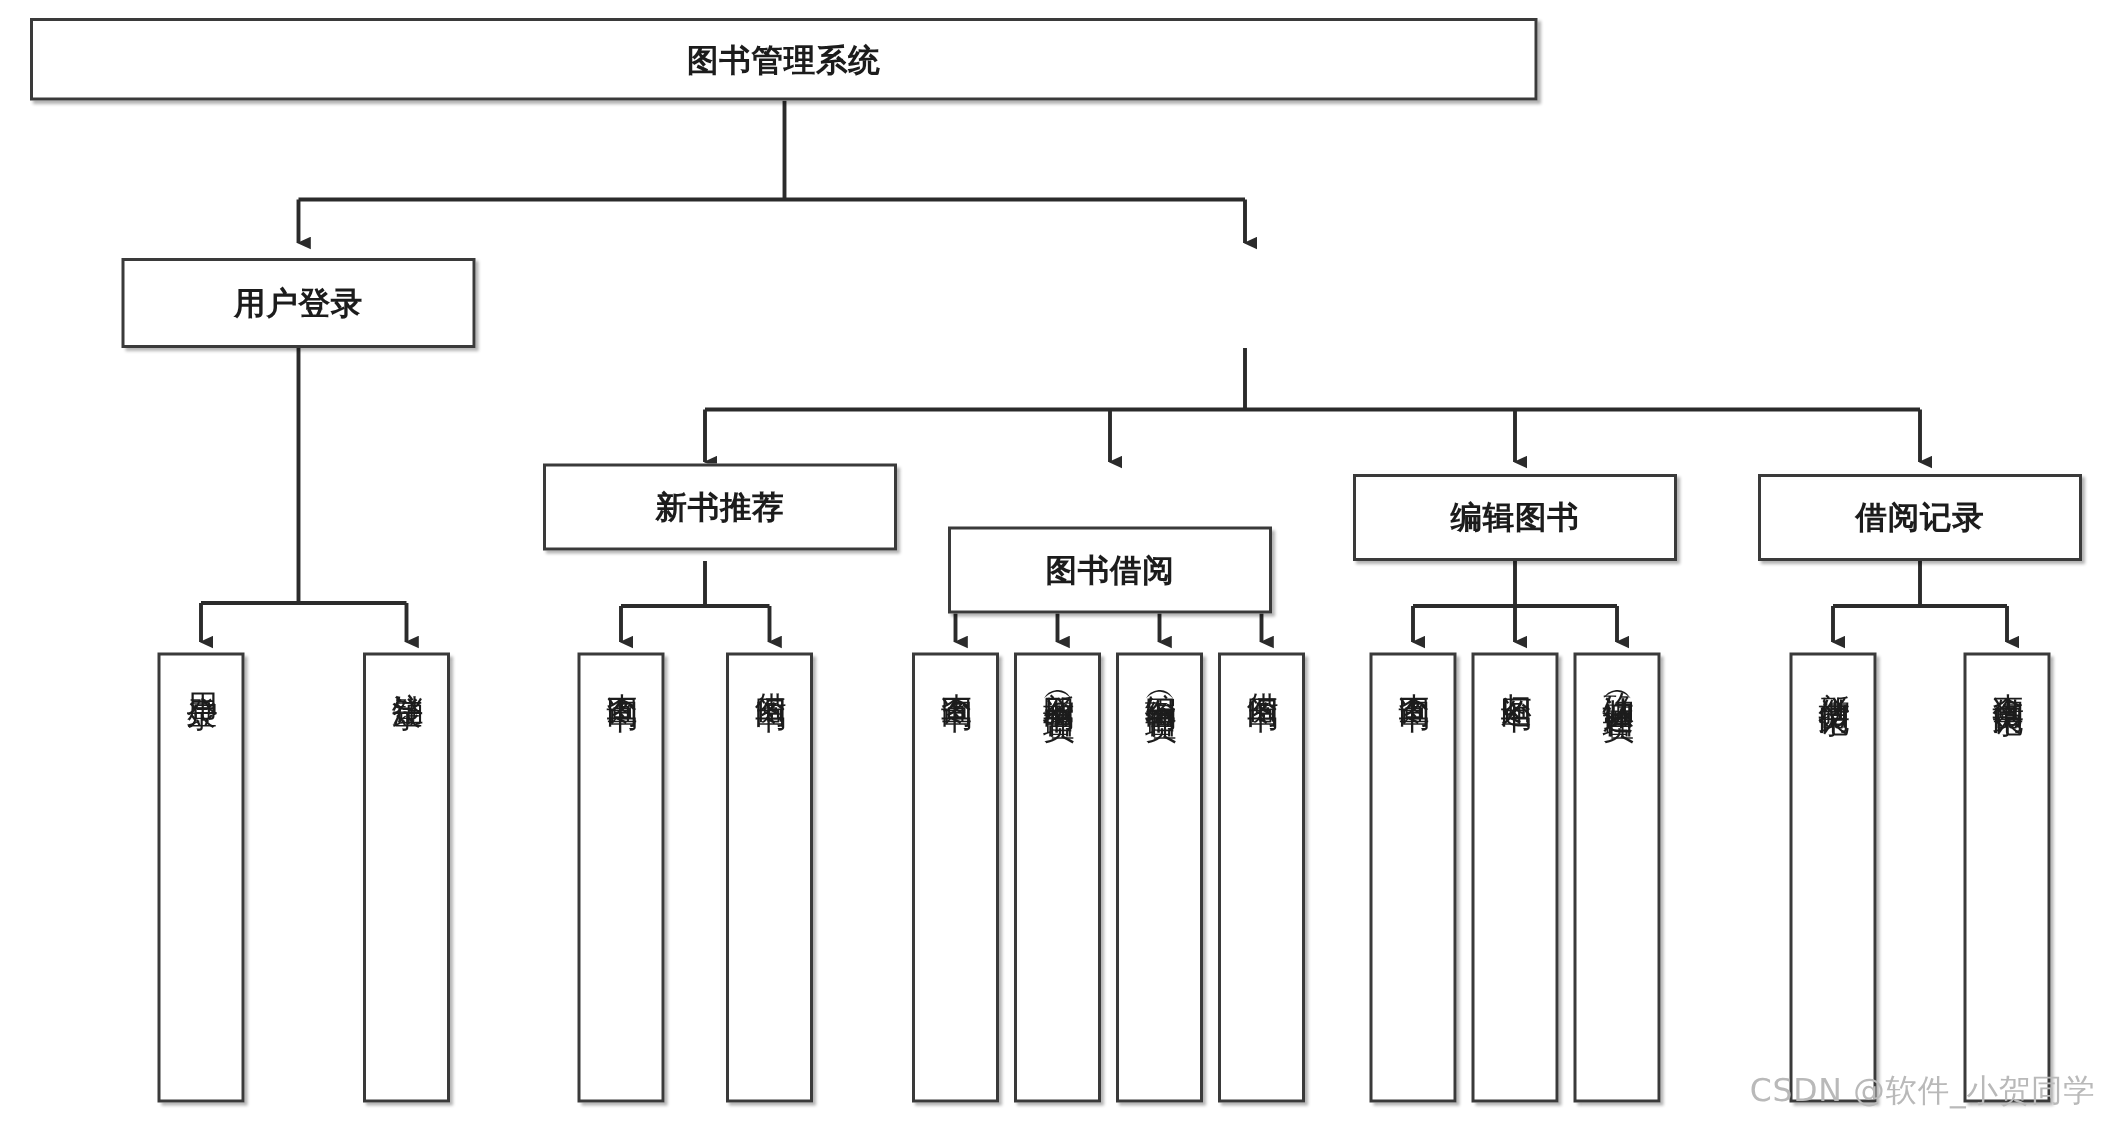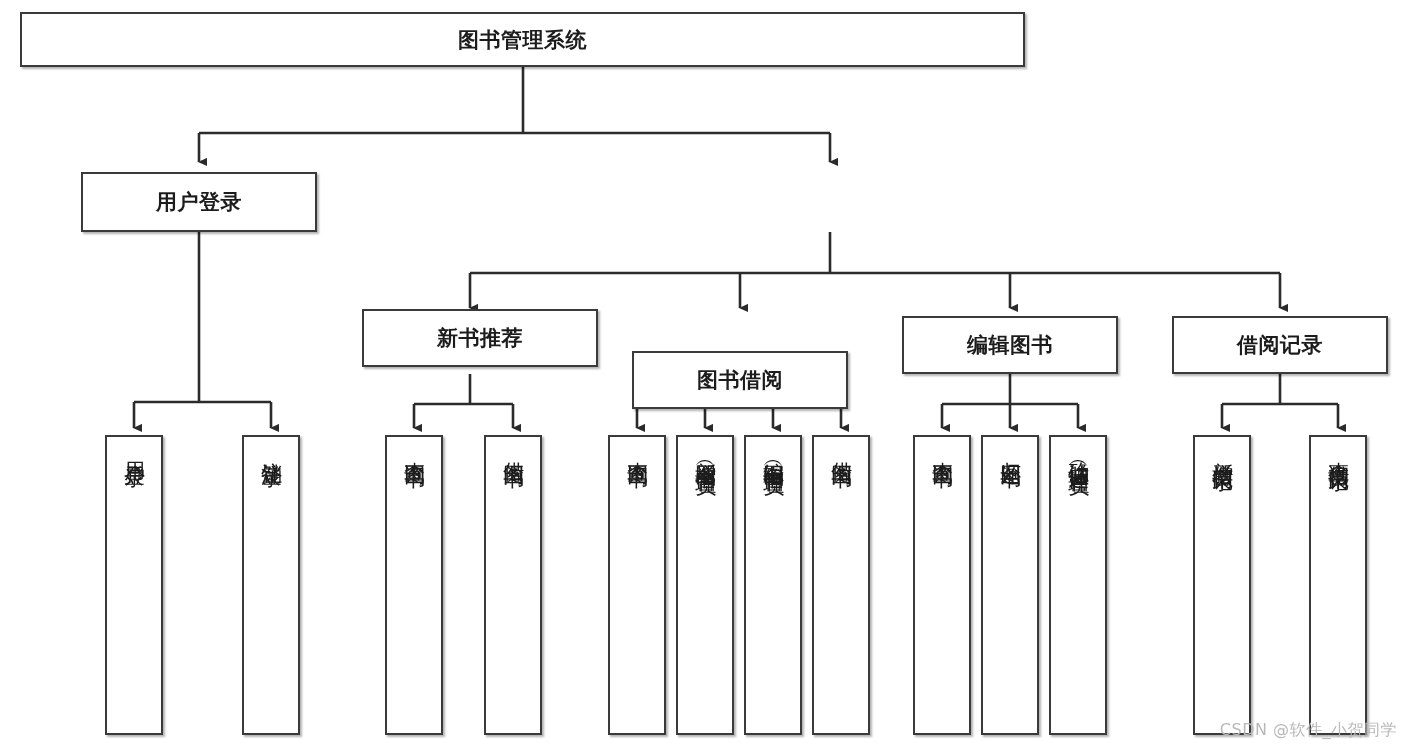--- a/index.html
+++ b/index.html
@@ -49,21 +49,21 @@
     text-orientation: upright;
     font-size: 21px;
     line-height: 1.32;
     letter-spacing: 2px;
     white-space: nowrap;
   }
   .watermark {
     position: absolute;
     right: 8px;
     bottom: 6px;
-    font-size: 16px;
+    font-size: 21px;
     color: #b9b9b9;
     letter-spacing: 0.5px;
     user-select: none;
   }
 </style>
 </head>
 <body>
 
 <div id="canvas">
 

